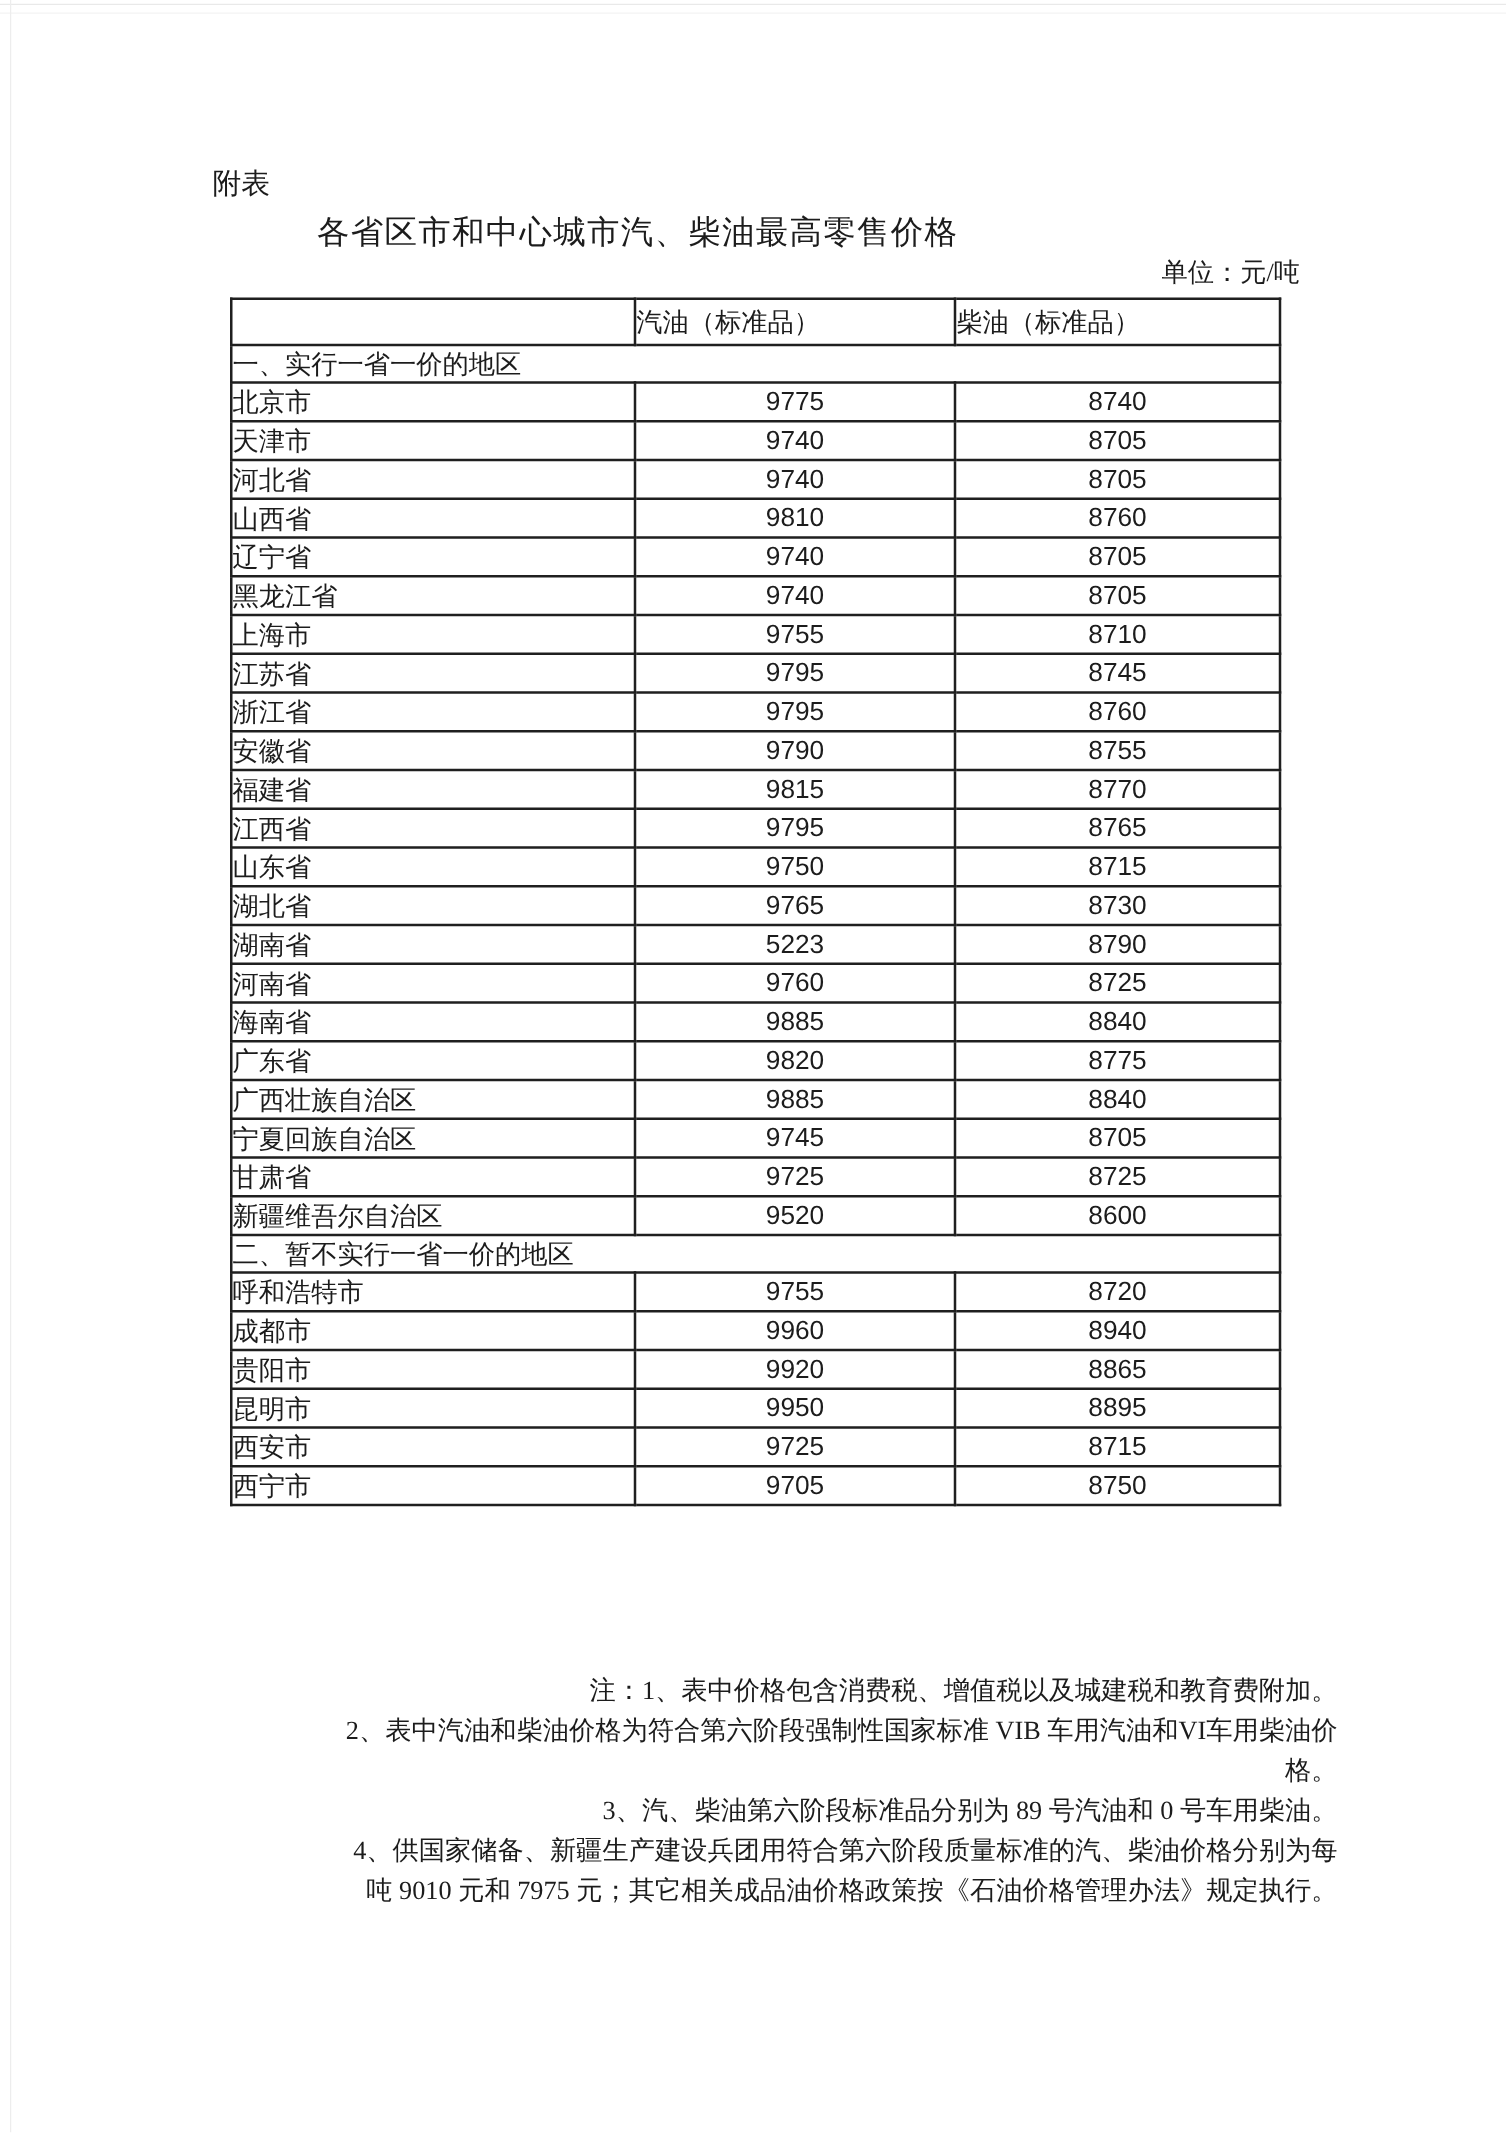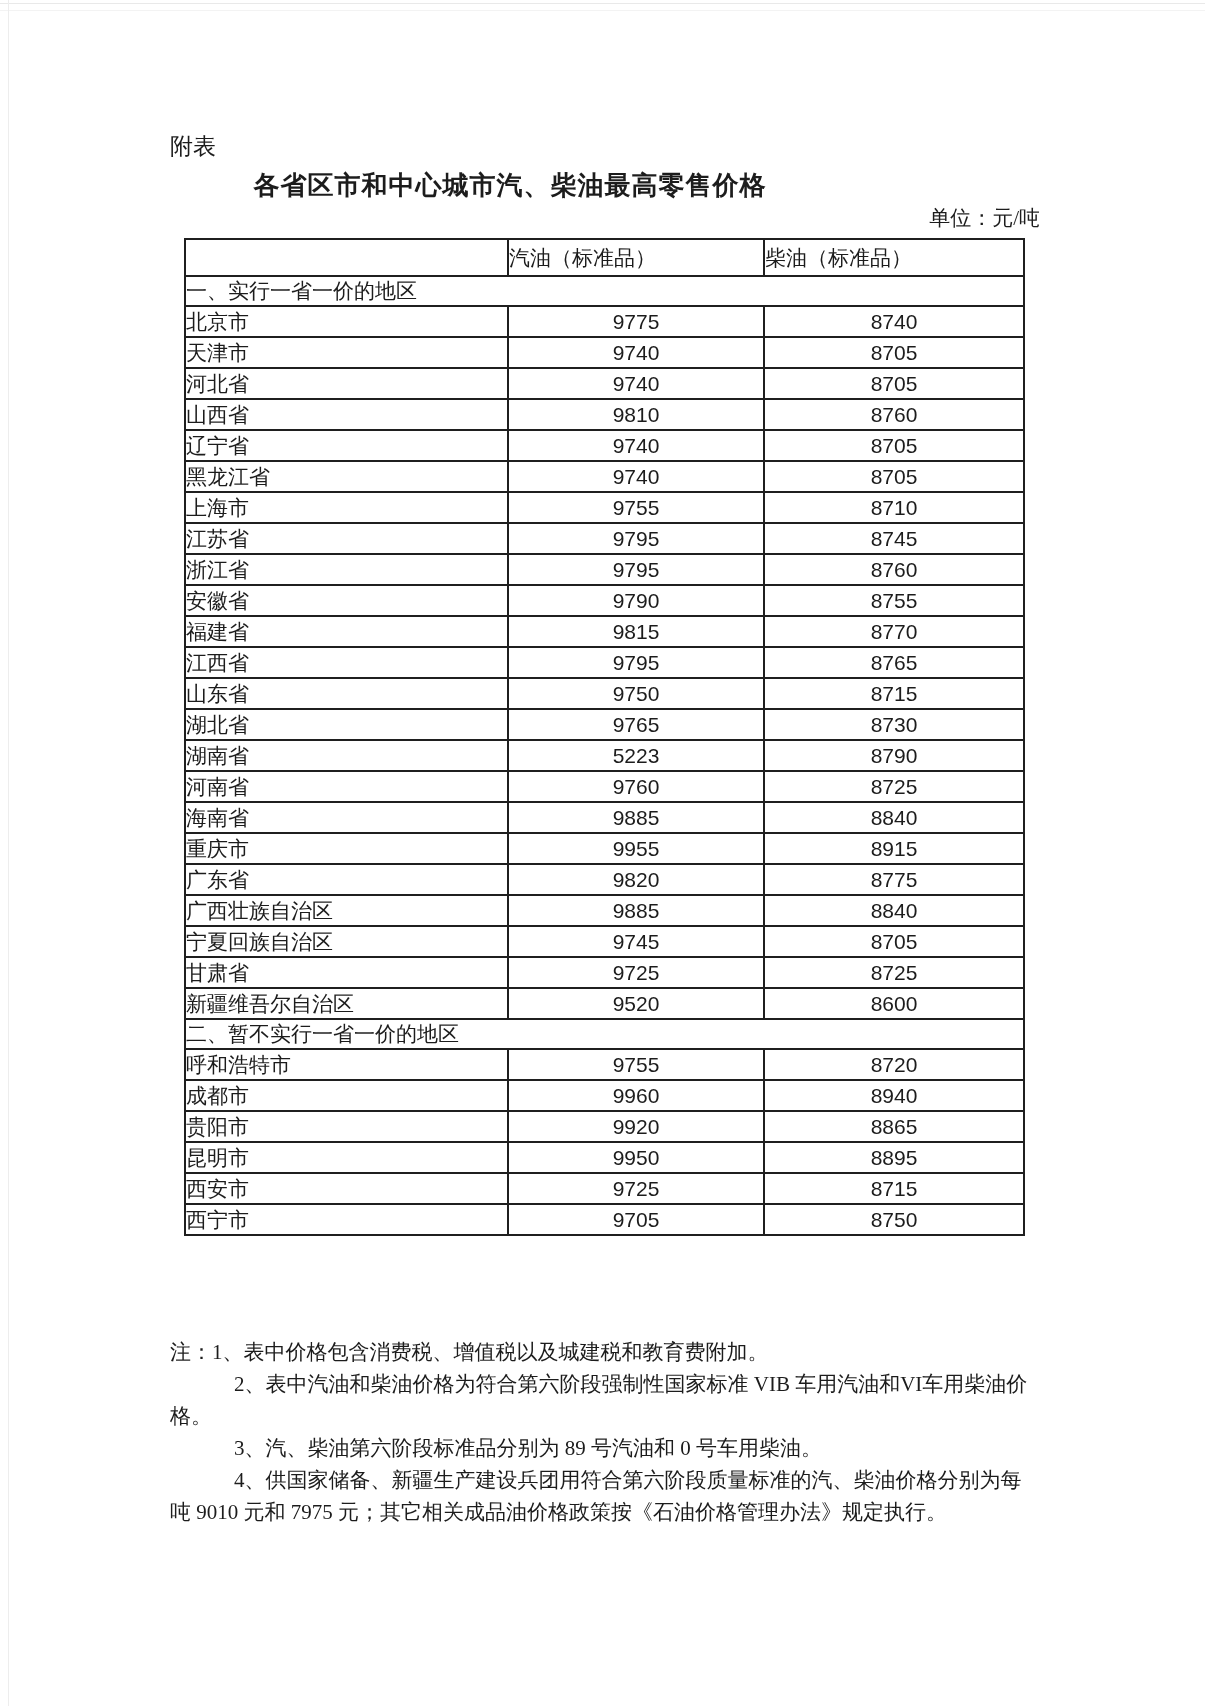--- a/index.html
+++ b/index.html
@@ -8,40 +8,40 @@
     font-family:"Liberation Serif","DejaVu Serif",serif;
     color:#1c1c1c;overflow:hidden;
   }
   .edge-top{position:absolute;top:3px;left:0;width:1205px;height:1px;background:#e9e9e9;}
   .edge-top2{position:absolute;top:10px;left:0;width:1205px;height:1px;background:#f3f3f3;}
   .edge-left{position:absolute;left:8px;top:0;width:1px;height:1706px;background:#ededed;}
 
   .doc-label{position:absolute;left:170px;top:134px;font-size:23px;line-height:26px;}
   .doc-title{
     position:absolute;left:0;top:170px;width:1020px;margin:0;
-    text-align:center;font-size:26px;line-height:30px;font-weight:bold;
+    text-align:center;font-size:26px;line-height:30px;font-weight:normal;
     font-family:"Liberation Sans","DejaVu Sans",sans-serif;letter-spacing:1px;
   }
   .unit-note{position:absolute;top:206px;right:165px;font-size:21px;line-height:24px;}
 
   table.price-table{
     position:absolute;left:184px;top:238px;width:839px;
     border-collapse:collapse;table-layout:fixed;
   }
   table.price-table td{
     border:2px solid #1f1f1f;font-size:21px;padding:0;
     vertical-align:middle;line-height:24px;
   }
   td.head-cell{height:35px;}
   td.section-cell{height:28px;text-align:left;padding-left:4px;}
   td.region-cell{height:29px;text-align:left;padding-left:58px;}
   td.value-cell{height:29px;text-align:center;font-family:Liberation Sans, sans-serif;}
 
   .notes{position:absolute;left:170px;top:1336px;width:900px;font-size:21px;}
-  .note-line{height:32px;line-height:32px;white-space:nowrap;}
+  .note-line{height:32px;line-height:32px;white-space:nowrap;text-align:right;}
   .note-line.indent{padding-left:64px;}
 </style>
 </head>
 <body>
 
 <div class="edge-top"></div>
 <div class="edge-top2"></div>
 <div class="edge-left"></div>
 
 <div class="doc-label">附表</div>
@@ -140,25 +140,20 @@
       </tr>
       <tr>
         <td class="region-cell">河南省</td>
         <td class="value-cell">9760</td>
         <td class="value-cell">8725</td>
       </tr>
       <tr>
         <td class="region-cell">海南省</td>
         <td class="value-cell">9885</td>
         <td class="value-cell">8840</td>
-      </tr>
-      <tr>
-        <td class="region-cell">重庆市</td>
-        <td class="value-cell">9955</td>
-        <td class="value-cell">8915</td>
       </tr>
       <tr>
         <td class="region-cell">广东省</td>
         <td class="value-cell">9820</td>
         <td class="value-cell">8775</td>
       </tr>
       <tr>
         <td class="region-cell">广西壮族自治区</td>
         <td class="value-cell">9885</td>
         <td class="value-cell">8840</td>

